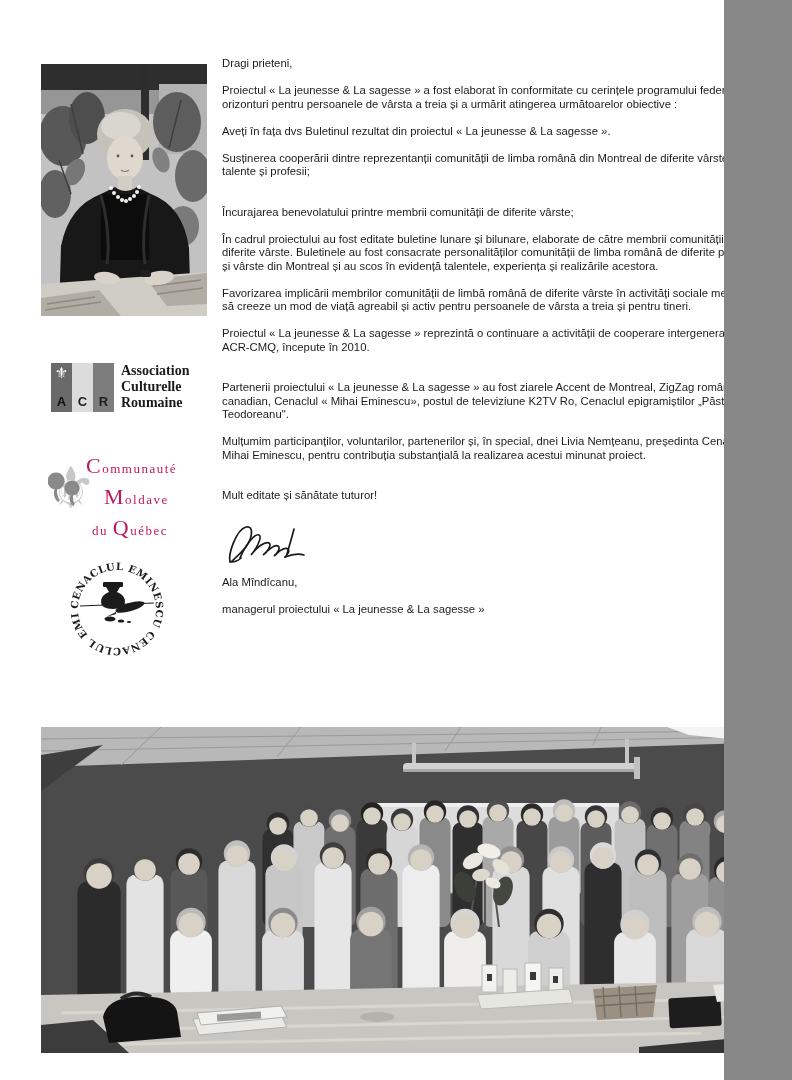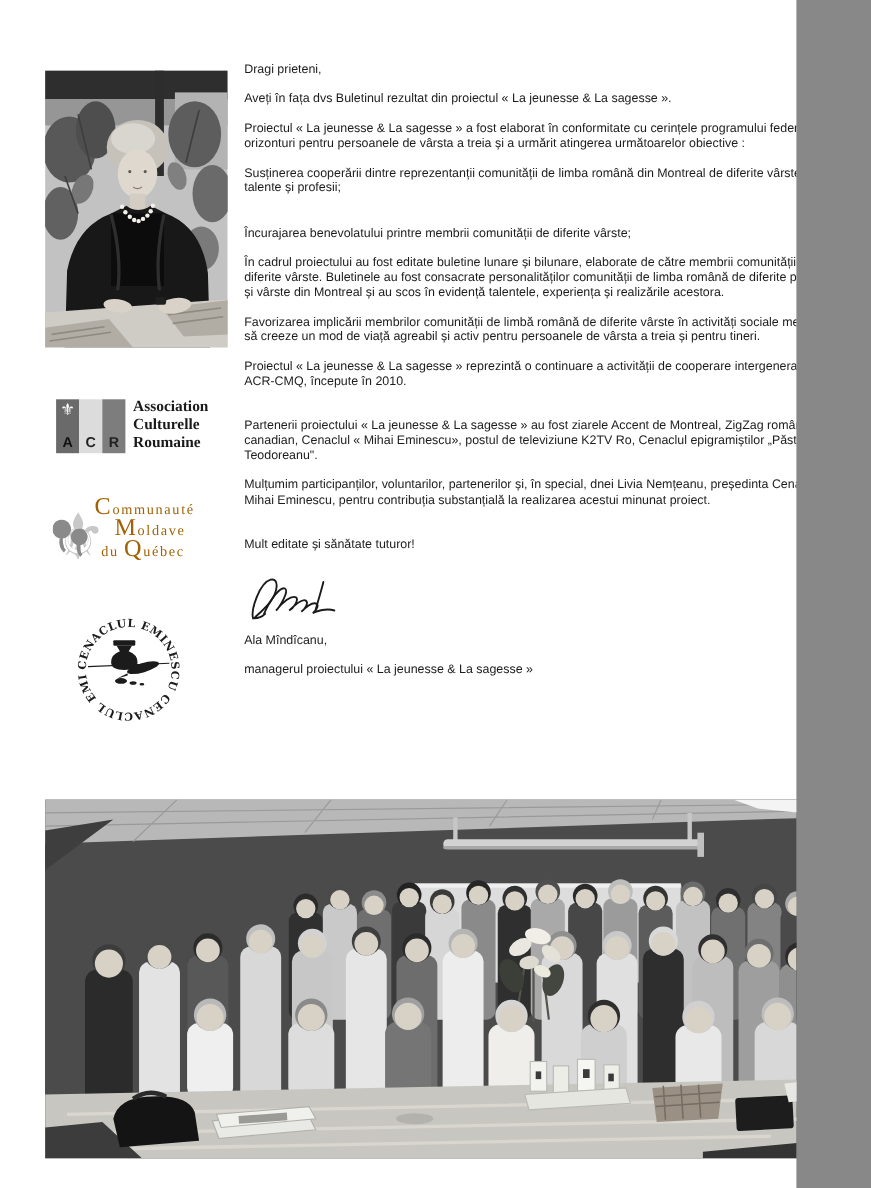--- a/index.html
+++ b/index.html
@@ -21,21 +21,21 @@
   .acr-bar .fleur{position:absolute;top:2px;left:0;right:0;text-align:center;color:#ffffff;font-size:15px;line-height:15px;}
   .acr-letter{font-weight:bold;font-size:13px;color:#1f1f1f;padding-bottom:3px;}
   .acr-b1{background:#6a6a6a;} .acr-b1 .acr-letter{color:#111;}
   .acr-b2{background:#dcdcdc;} .acr-b3{background:#7d7d7d;}
   .acr-name{margin-left:7px;font-family:"Liberation Serif",serif;font-weight:bold;
             font-size:14px;line-height:16px;color:#1a1a1a;white-space:nowrap;}
   
   .cmq{position:absolute;left:48px;top:450px;width:165px;height:80px;}
   .cmq-fleur{position:absolute;left:0;top:2px;}
   .cmq-text{position:absolute;left:36px;top:2px;width:129px;
-            font-family:"Liberation Serif",serif;color:#a16207;font-size:13px;line-height:16px;letter-spacing:1.5px;}
+            font-family:"Liberation Serif",serif;color:#be185d;font-size:13px;line-height:28px;letter-spacing:1.5px;}
   .cmq-line{white-space:nowrap;}
   .cmq-line .big{font-size:22px;letter-spacing:1.5px;}
   .cmq-l1{margin-left:2px;} .cmq-l2{margin-left:20px;} .cmq-l3{margin-left:8px;}
   
   .stamp{position:absolute;left:66px;top:555px;width:102px;height:106px;}
   
   .group-photo{position:absolute;left:41px;top:727px;width:706px;height:326px;background:#4b4b4b;}
 </style>
 </head>
 <body>
@@ -87,22 +87,22 @@
       <polygon points="106,216 166,209 166,240 126,242" fill="#b1ada4"></polygon>
       <path d="M112,222 L160,216 M116,230 L162,224" stroke="#8e8a80" stroke-width="1.5"></path>
       <ellipse cx="118" cy="214" rx="15" ry="7" fill="#d9d2c8" transform="rotate(-8 118 214)"></ellipse>
       <ellipse cx="66" cy="214" rx="13" ry="6" fill="#d9d2c8" transform="rotate(8 66 214)"></ellipse>
       <rect x="100" y="206" width="10" height="7" rx="2" fill="#1f1f1f"></rect>
     </g>
   </svg>
 
   <div class="text-col">
     <p>Dragi prieteni,</p>
+    <p>Proiectul « La jeunesse &amp; La sagesse » a fost elaborat în conformitate cu cerințele programului federal Noi orizonturi pentru persoanele de vârsta a treia și a urmărit atingerea următoarelor obiective :</p>
     <p>Aveți în fața dvs Buletinul rezultat din proiectul « La jeunesse &amp; La sagesse ».</p>
-    <p>Proiectul « La jeunesse &amp; La sagesse » a fost elaborat în conformitate cu cerințele programului federal Noi orizonturi pentru persoanele de vârsta a treia și a urmărit atingerea următoarelor obiective :</p>
     <p class="gap2">Susținerea cooperării dintre reprezentanții comunității de limba română din Montreal de diferite vârste, talente și profesii;</p>
     <p>Încurajarea benevolatului printre membrii comunității de diferite vârste;</p>
     <p>În cadrul proiectului au fost editate buletine lunare și bilunare, elaborate de către membrii comunității de diferite vârste. Buletinele au fost consacrate personalităților comunității de limba română de diferite profesii și vârste din Montreal și au scos în evidență talentele, experiența și realizările acestora.</p>
     <p>Favorizarea implicării membrilor comunității de limbă română de diferite vârste în activități sociale menite să creeze un mod de viață agreabil și activ pentru persoanele de vârsta a treia și pentru tineri.</p>
     <p class="gap2">Proiectul « La jeunesse &amp; La sagesse »  reprezintă o continuare a activității de cooperare intergenerațională ACR-CMQ, începute în 2010.</p>
     <p>Partenerii proiectului  « La jeunesse &amp; La sagesse » au fost ziarele Accent de Montreal, ZigZag român-canadian, Cenaclul « Mihai Eminescu», postul de televiziune K2TV Ro, Cenaclul epigramiștilor „Păstorel Teodoreanu".</p>
     <p class="gap2">Mulțumim participanților, voluntarilor, partenerilor și, în special, dnei Livia Nemțeanu, președinta Cenaclului Mihai Eminescu, pentru contribuția substanțială la realizarea acestui minunat proiect.</p>
     <p>Mult editate și sănătate tuturor!</p>
 
     <div class="sig-wrap">

